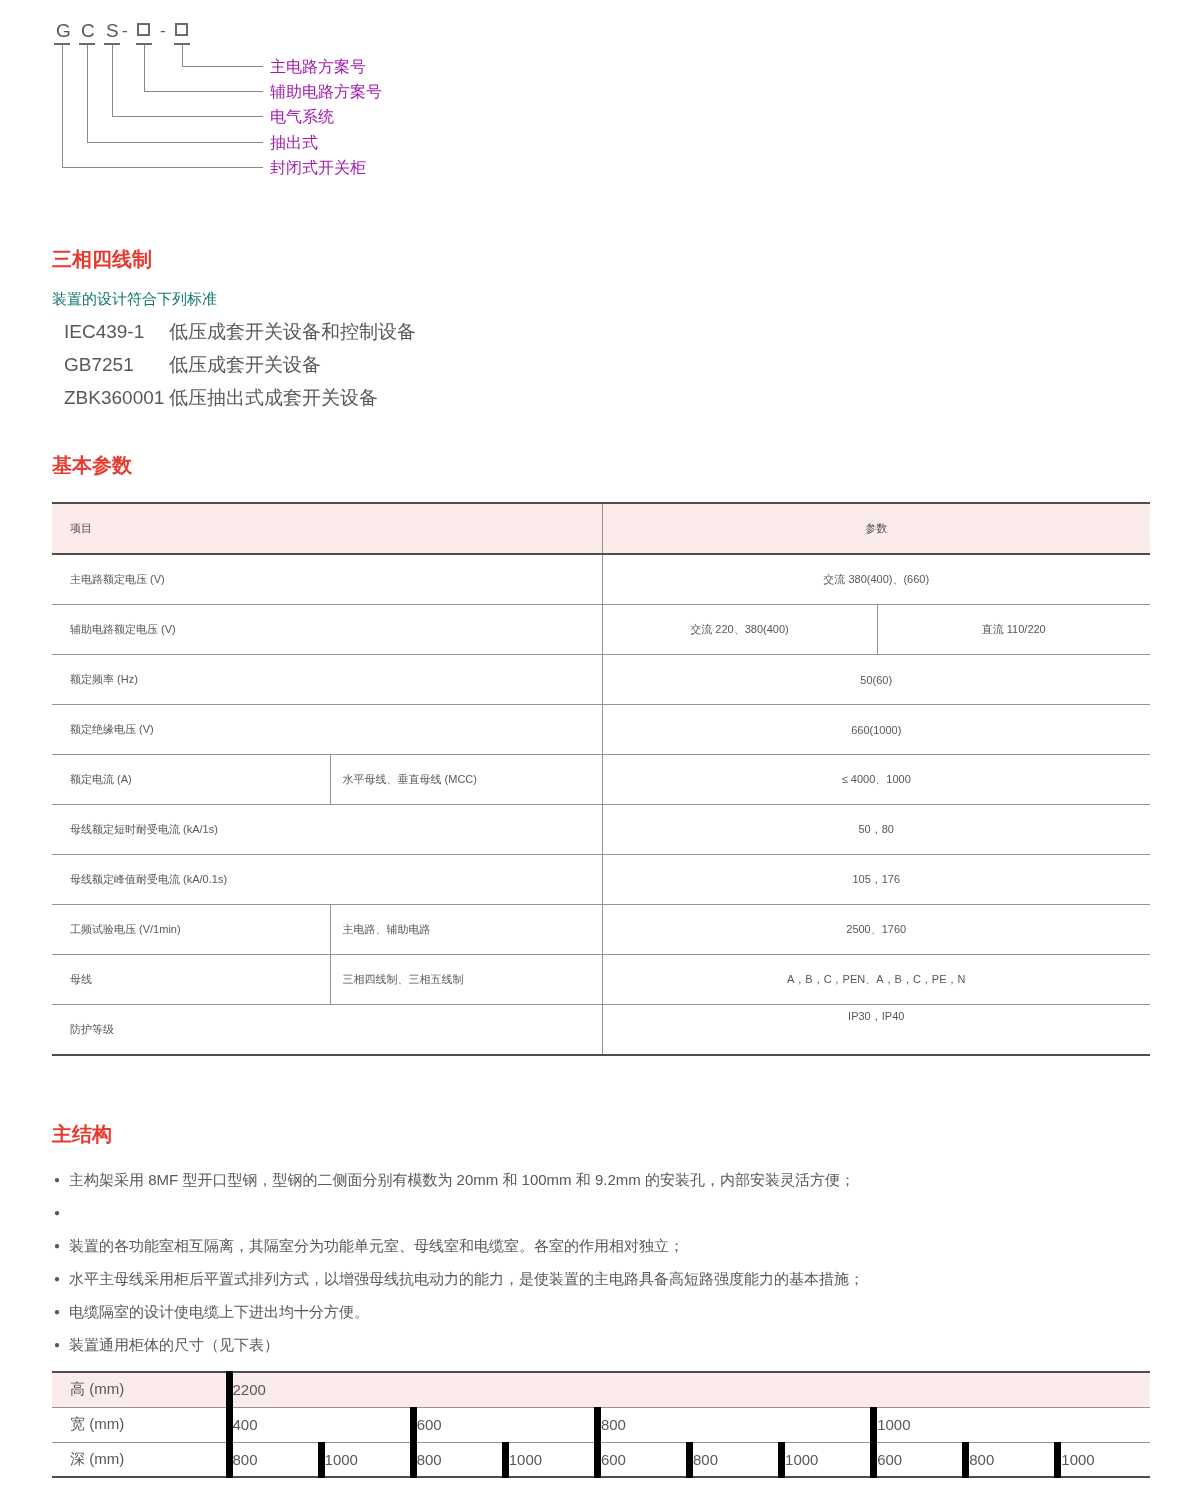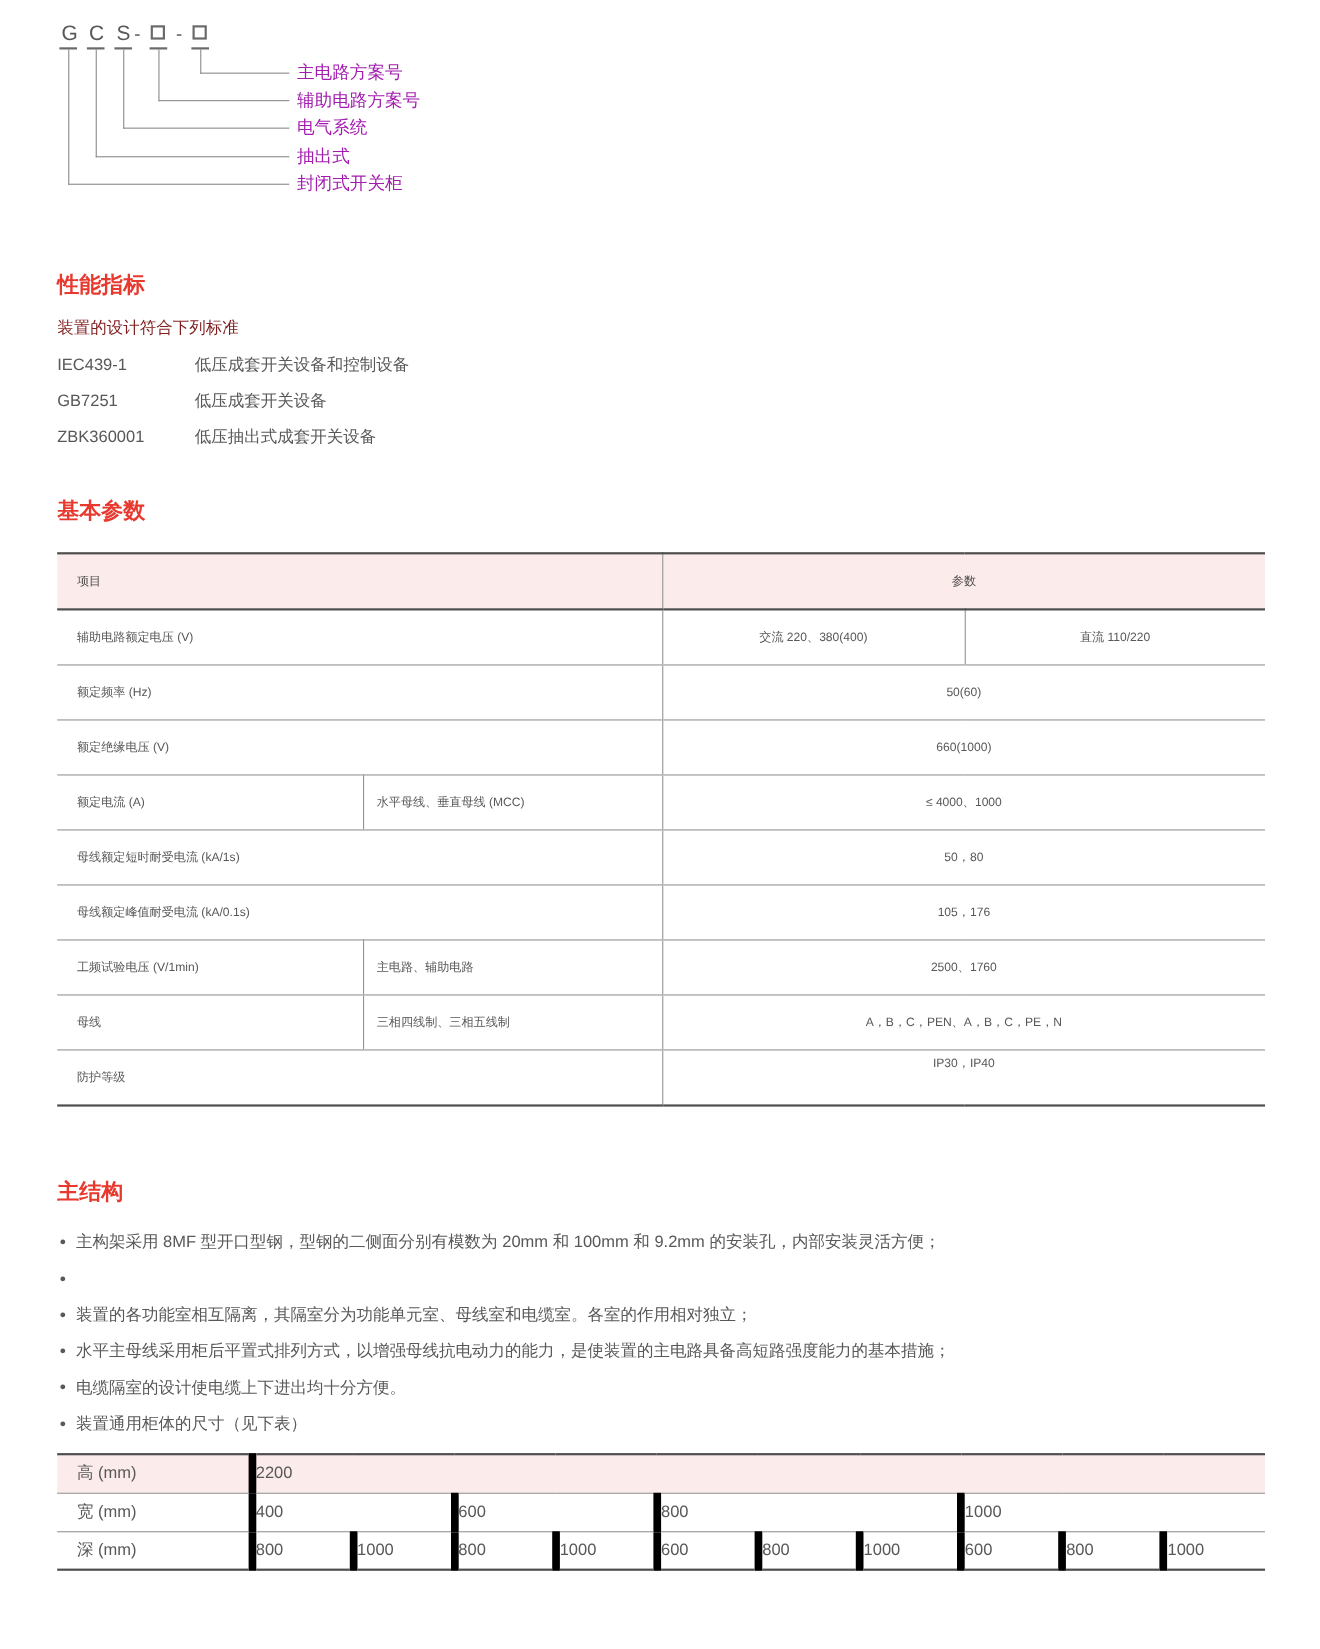--- a/index.html
+++ b/index.html
@@ -55,23 +55,23 @@
     border-left: 1px solid #8a8a8a;
     border-bottom: 1px solid #8a8a8a;
   }
   .dlabel {
     position: absolute; left: 218px;
     font-size: 16px; line-height: 20px;
     color: #a21caf; white-space: nowrap;
   }
 
   
-  .intro { margin: 16px 0 0 52px; font-size: 15px; line-height: 20px; color: #7f1d1d; }
+  .intro { margin: 16px 0 0 52px; font-size: 15px; line-height: 20px; color: #0f766e; }
   .std-list { margin: 13px 0 0 52px; }
-  .std-row { display: flex; margin: 0 0 13px 0; font-size: 15px; line-height: 20px; color: #595757; gap: 20px; }
+  .std-row { display: flex; margin: 0 0 13px 12px; font-size: 19px; line-height: 20px; color: #595757; }
   .std-code { width: 105px; flex: 0 0 105px; }
 
   
   table.params {
     margin: 23px 0 0 52px;
     width: 1098px;
     table-layout: fixed;
     border-collapse: collapse;
     border-top: 2px solid #4e4e4e;
   }
@@ -146,21 +146,21 @@
     <span class="conn" style="left:35px;  top:27px; width:176px; height:98px"></span>
     <span class="conn" style="left:10px;  top:27px; width:201px; height:123px"></span>
 
     <span class="dlabel" style="top:39px">主电路方案号</span>
     <span class="dlabel" style="top:64px">辅助电路方案号</span>
     <span class="dlabel" style="top:89px">电气系统</span>
     <span class="dlabel" style="top:115px">抽出式</span>
     <span class="dlabel" style="top:140px">封闭式开关柜</span>
   </div>
 
-  <h2 class="sec-heading" id="h-perf">性能指标</h2>
+  <h2 class="sec-heading" id="h-perf">三相四线制</h2>
 
   <p class="intro">装置的设计符合下列标准</p>
 
   <div class="std-list">
     <div class="std-row">
       <span class="std-code">IEC439-1</span>
       <span class="std-desc">低压成套开关设备和控制设备</span>
     </div>
     <div class="std-row">
       <span class="std-code">GB7251</span>
@@ -180,20 +180,24 @@
         <col style="width:272px">
         <col style="width:275px">
         <col style="width:273px">
     </colgroup>
     <tbody>
       <tr class="hdr">
         <td class="label" colspan="2">项目</td>
         <td class="val" colspan="2">参数</td>
       </tr>
       <tr>
+        <td class="label" colspan="2">主电路额定电压 (V)</td>
+        <td class="val" colspan="2">交流 380(400)、(660)</td>
+      </tr>
+      <tr>
         <td class="label" colspan="2">辅助电路额定电压 (V)</td>
         <td class="val">交流 220、380(400)</td>
         <td class="val">直流 110/220</td>
       </tr>
       <tr>
         <td class="label" colspan="2">额定频率 (Hz)</td>
         <td class="val" colspan="2">50(60)</td>
       </tr>
       <tr>
         <td class="label" colspan="2">额定绝缘电压 (V)</td>

